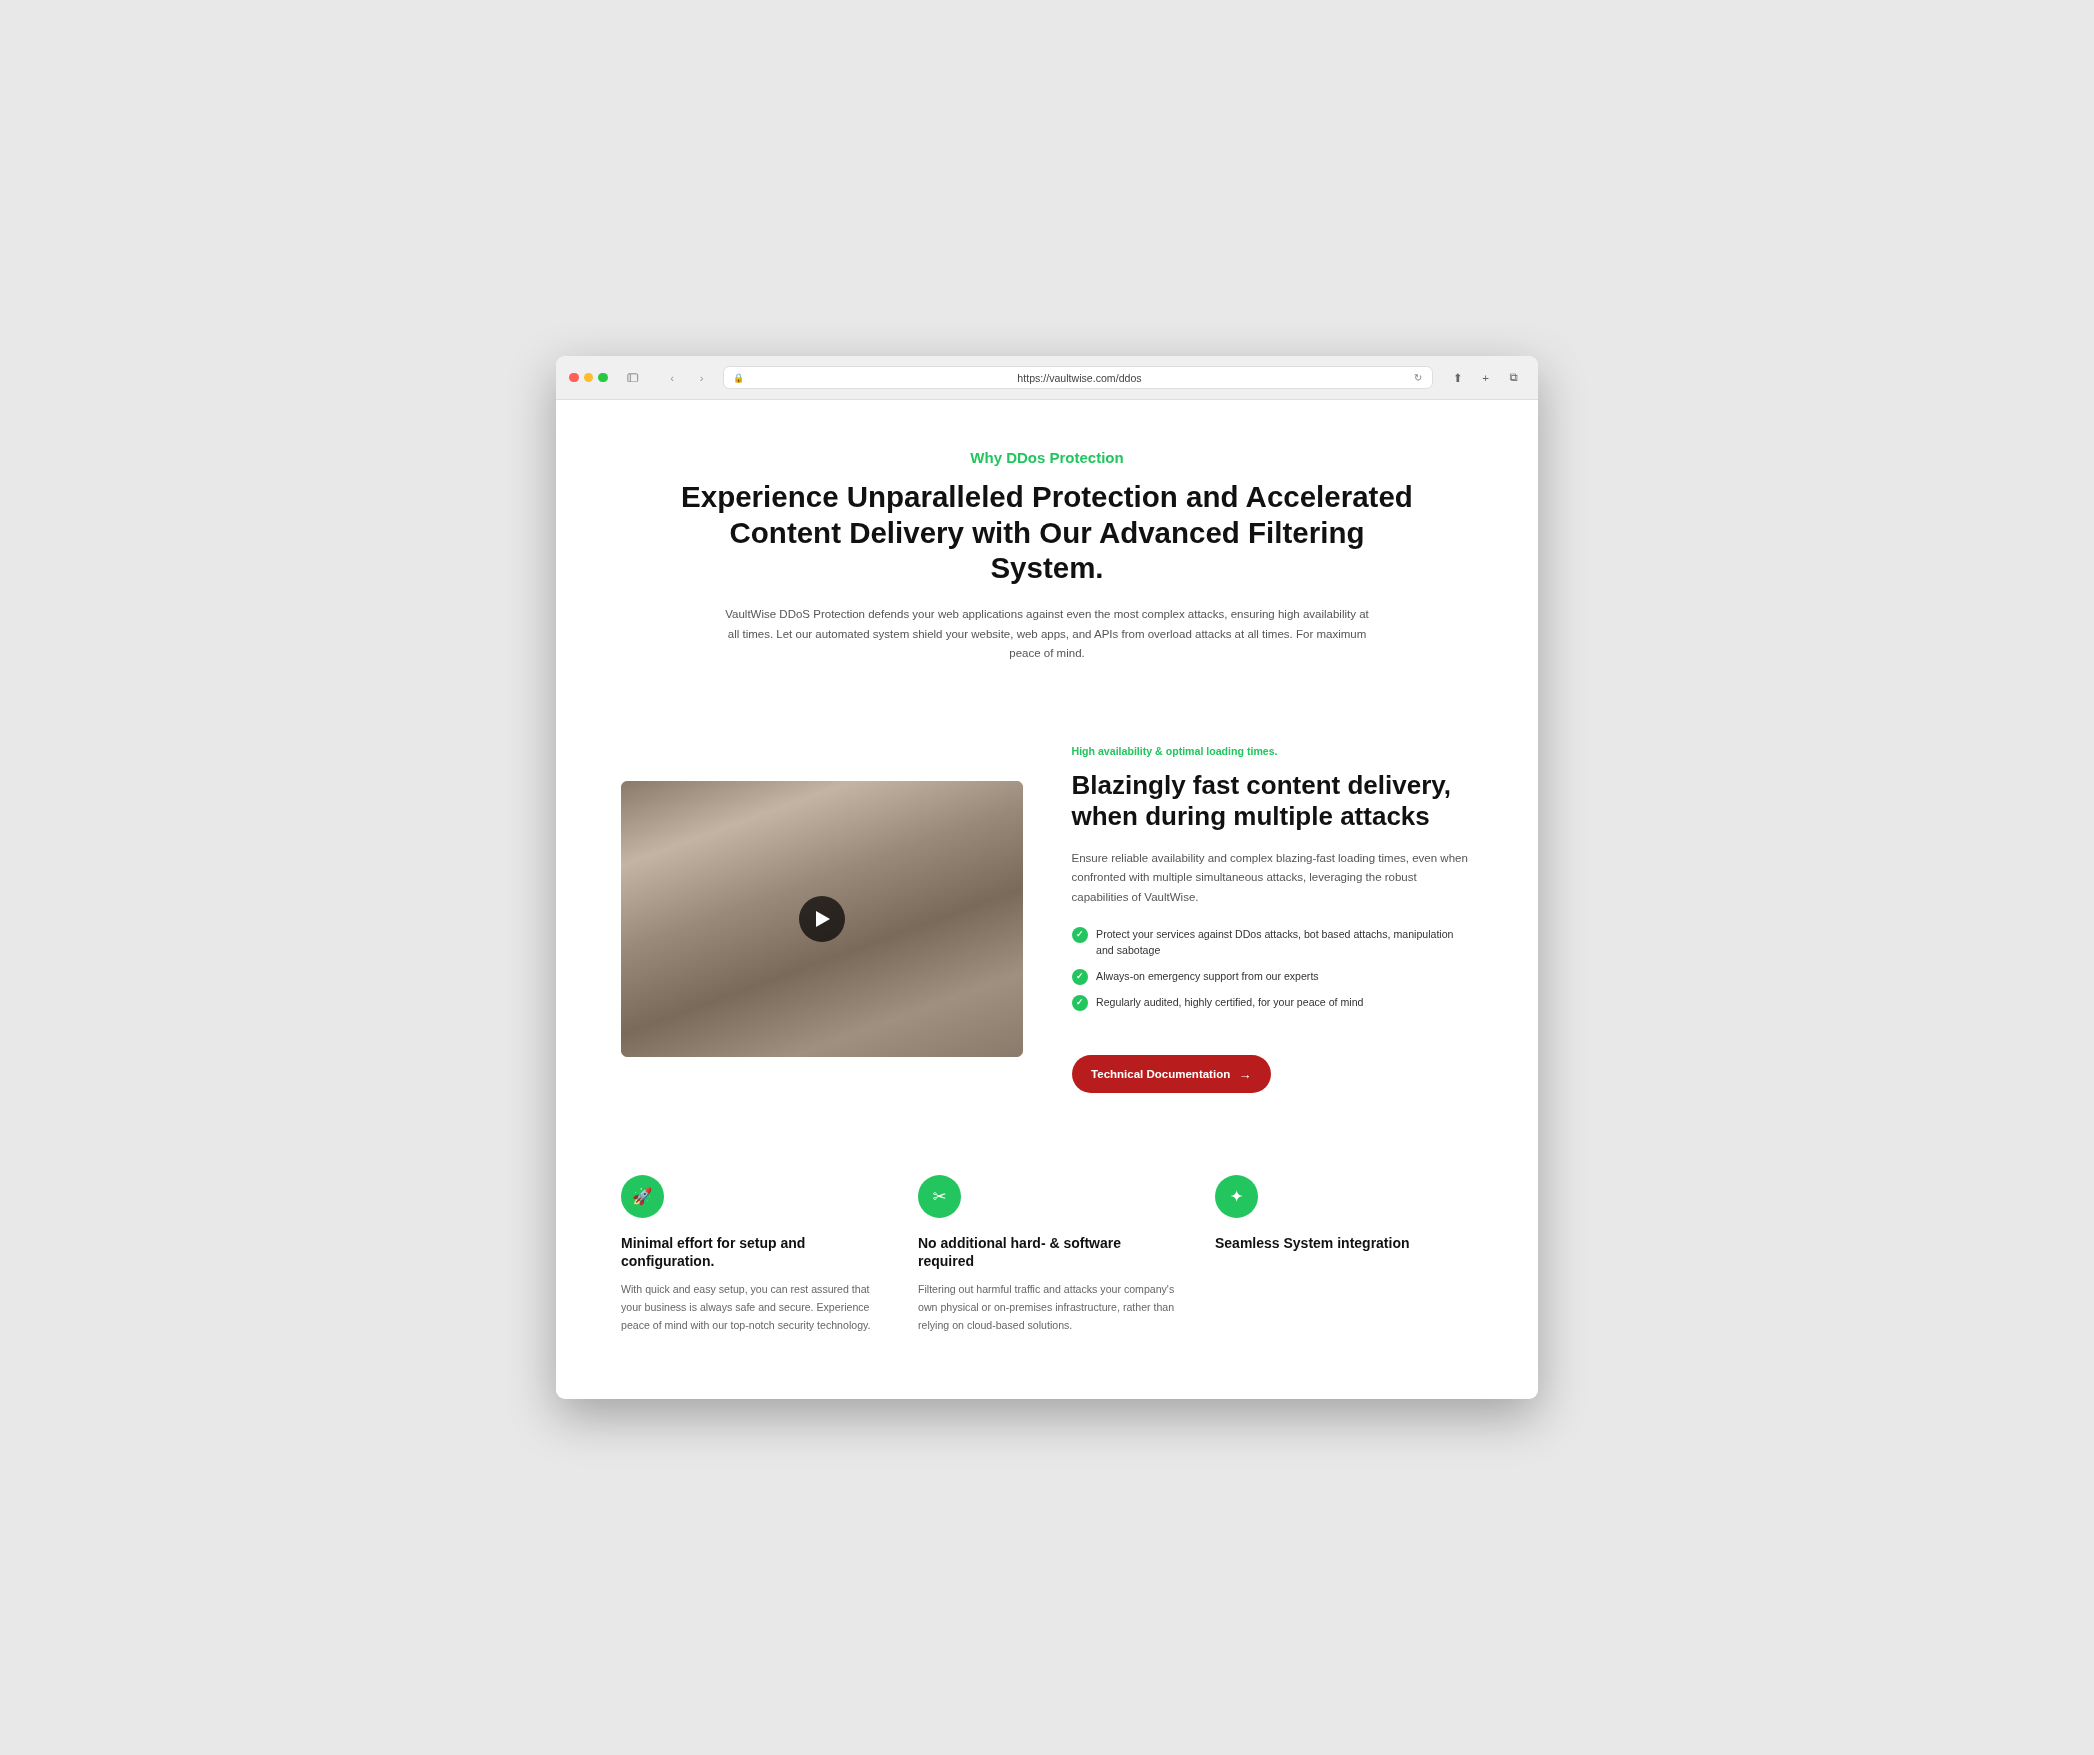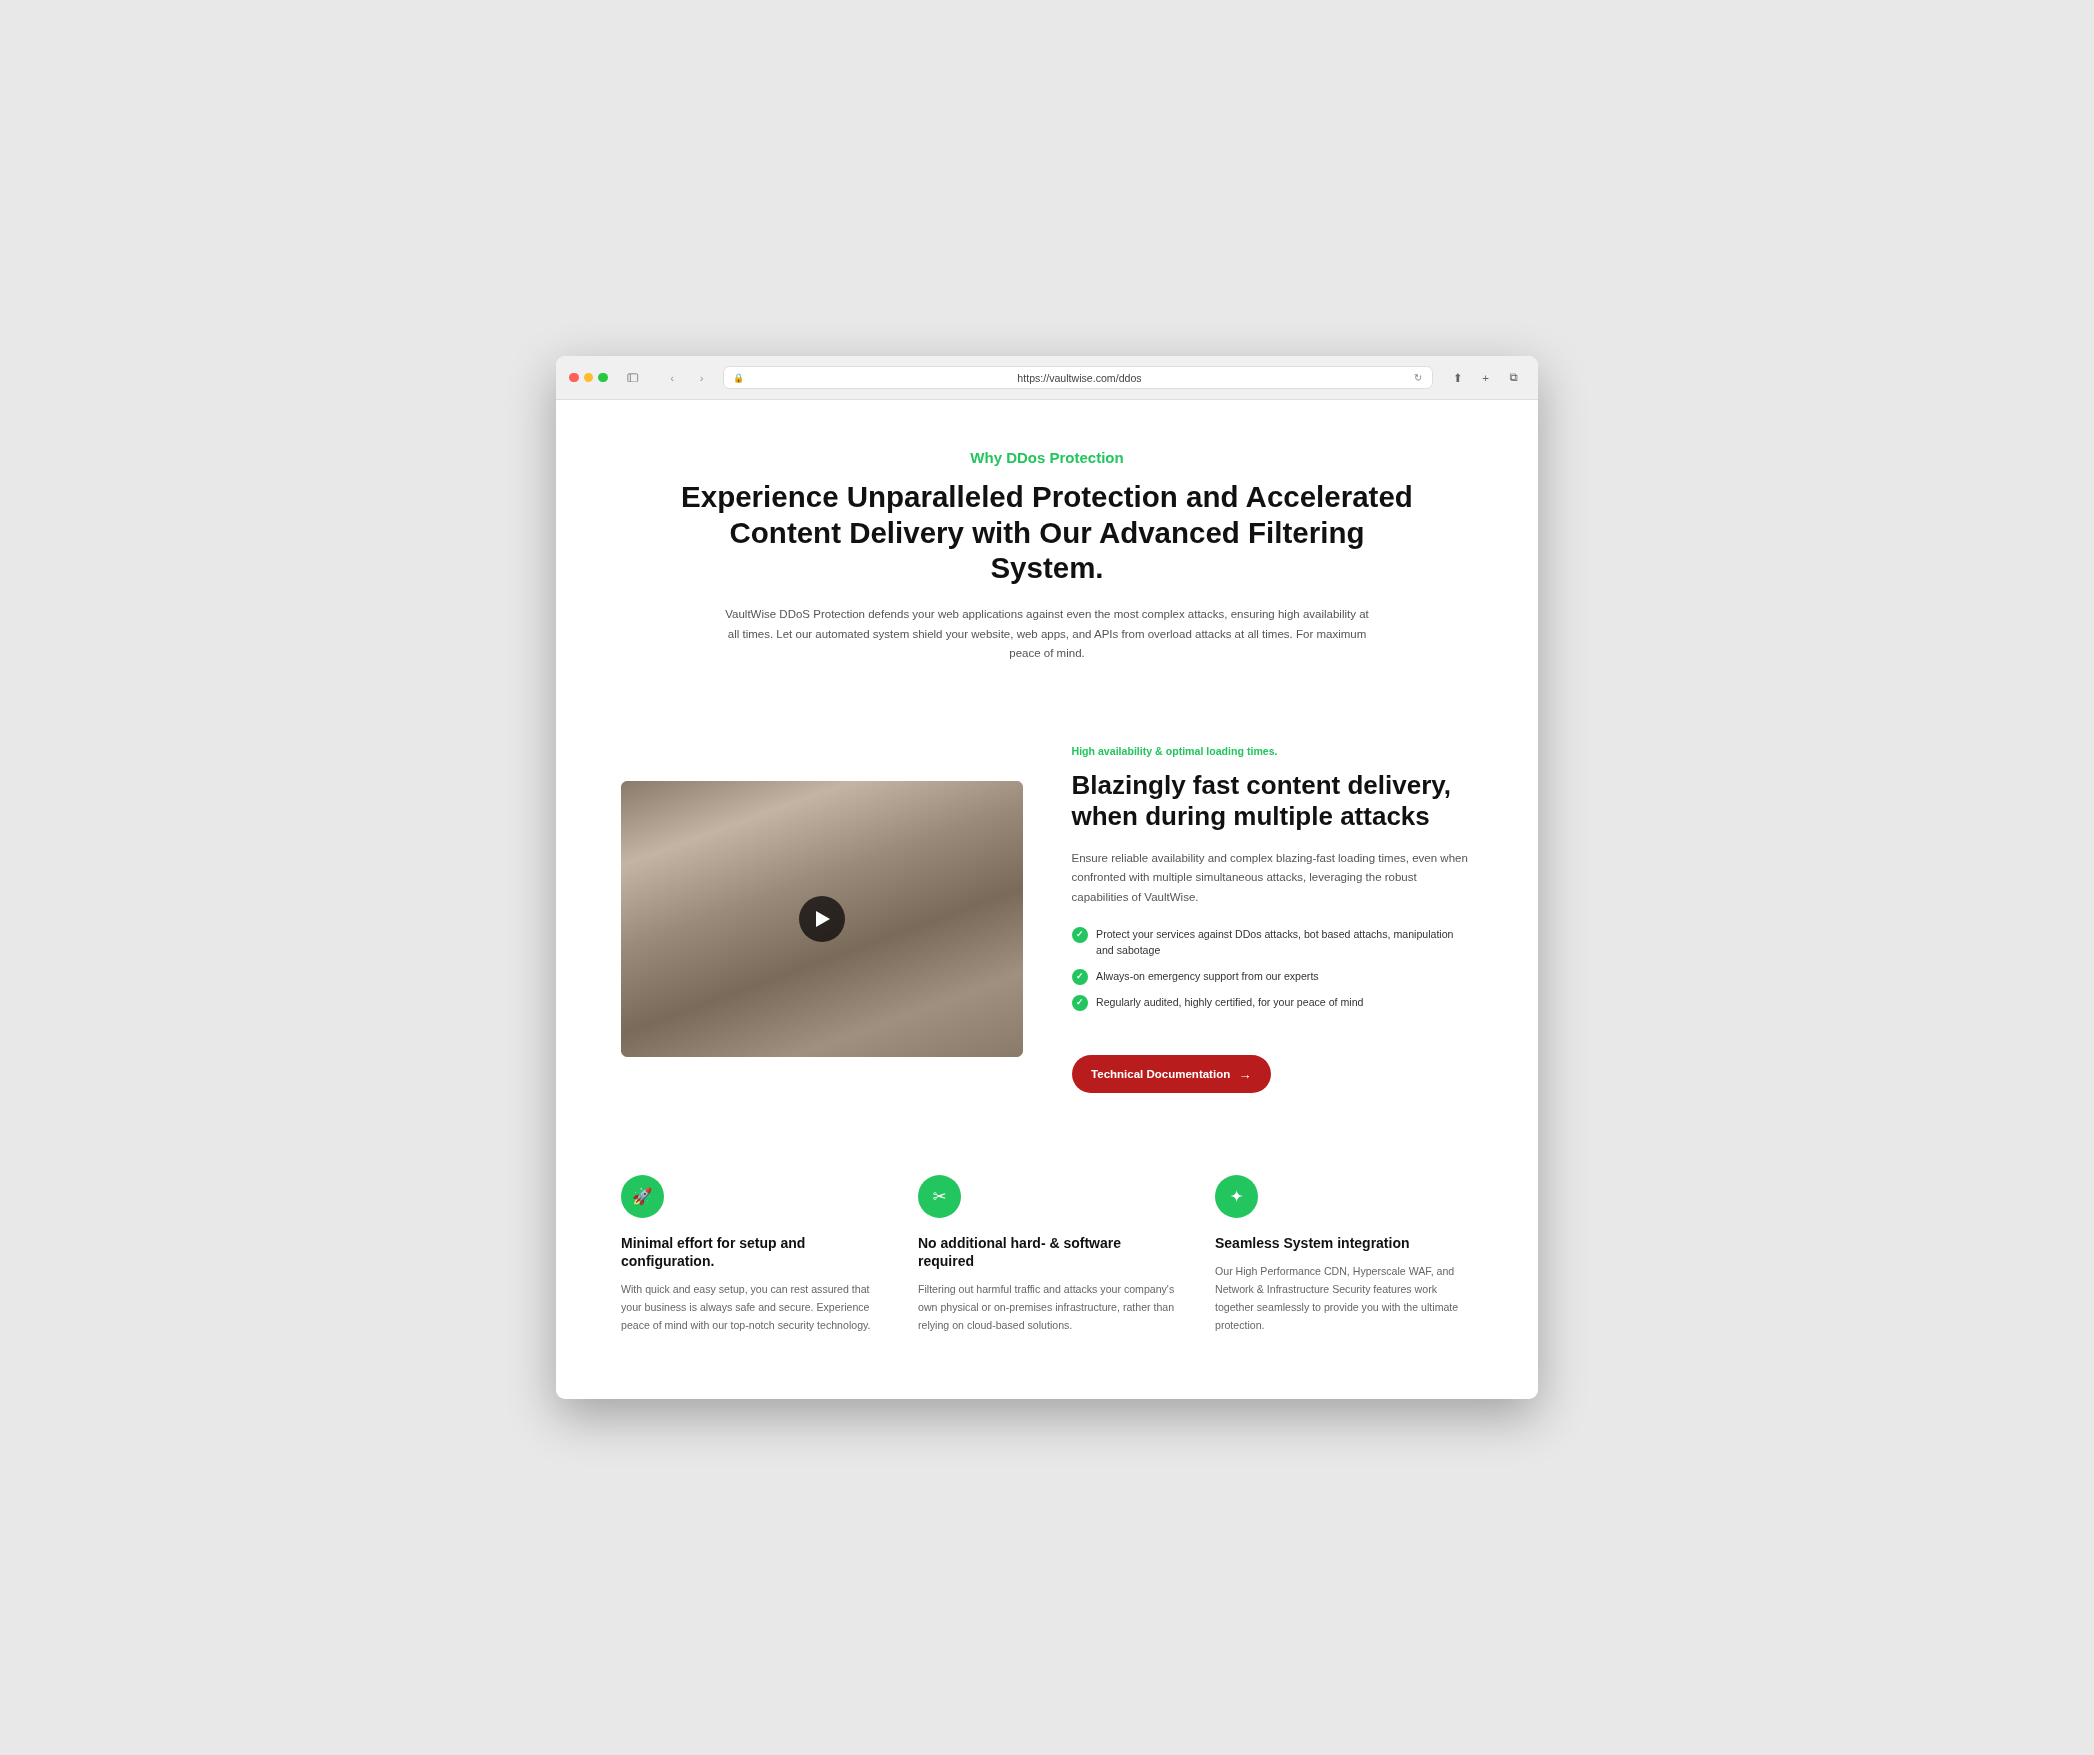--- a/index.html
+++ b/index.html
@@ -429,19 +429,18 @@
         <p class="feature-card-description">With quick and easy setup, you can rest assured that your business is always safe and secure. Experience peace of mind with our top-notch security technology.</p>
       </div>
       <div class="feature-card">
         <div class="feature-icon">✂</div>
         <div class="feature-card-title">No additional hard- &amp; software required</div>
         <p class="feature-card-description">Filtering out harmful traffic and attacks your company's own physical or on-premises infrastructure, rather than relying on cloud-based solutions.</p>
       </div>
       <div class="feature-card">
         <div class="feature-icon">✦</div>
         <div class="feature-card-title">Seamless System integration</div>
-        <p class="feature-card-description">Our High Performance CDN, Hyperscale WAF, and Network &amp; Infrastructure Security features work together seamlessly to provide you with the ultimate protection.</p>
       </div>
     </div>
 
   </div>
 </div>
 
 
 </body></html>

